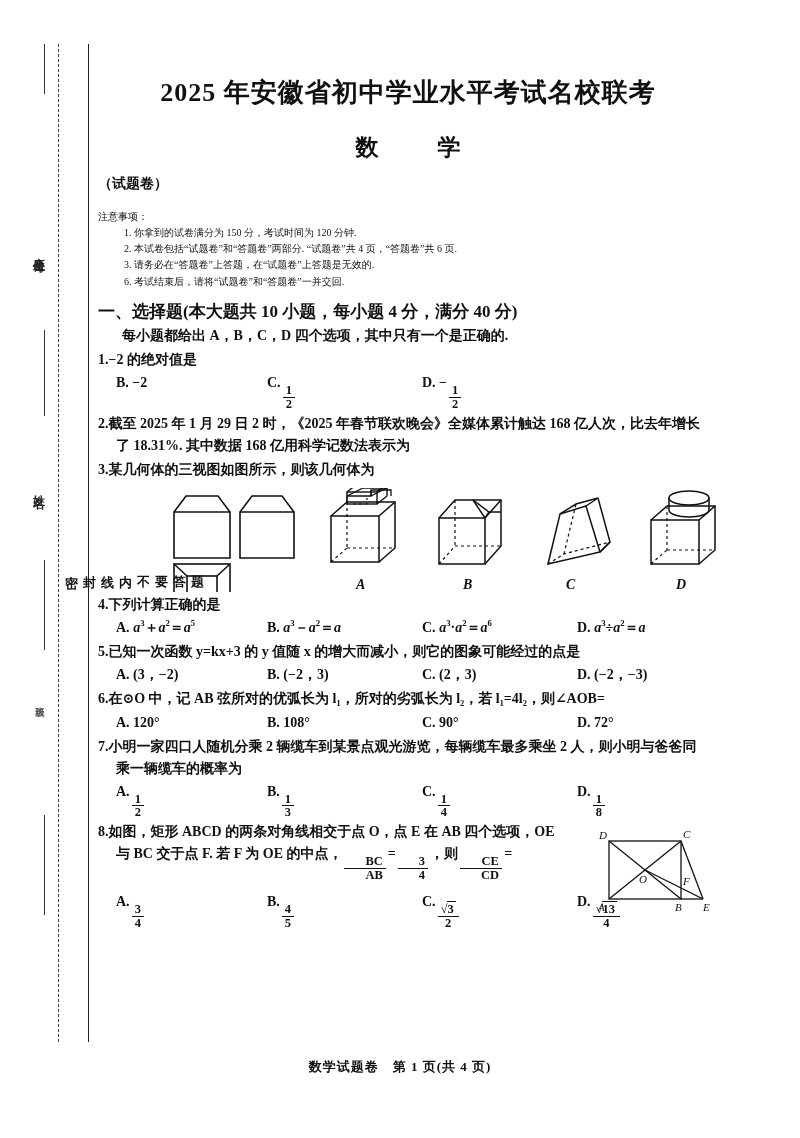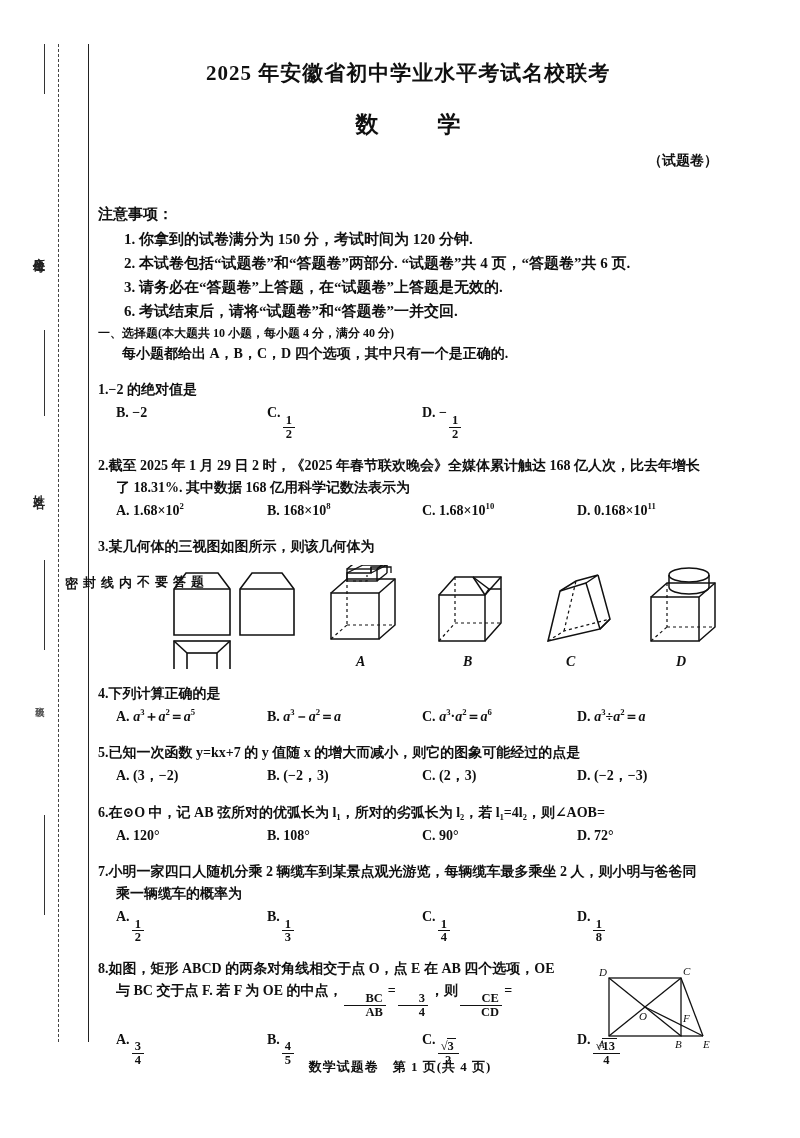--- a/index.html
+++ b/index.html
@@ -41,40 +41,40 @@
   .rule{
     position:absolute;left:44px;width:0;border-left:1px solid #333;
   }
 
   
   .content{
     position:absolute;left:98px;top:60px;width:620px;
   }
 
   h1.title{
-    margin:0;text-align:center;font-size:21px;font-weight:700;
+    margin:16px;text-align:center;font-size:26px;font-weight:700;
     letter-spacing:1px;line-height:1.3;
   }
   .subject{
     margin:22px 0 0 0;text-align:center;font-size:23px;font-weight:700;
     letter-spacing:18px;text-indent:18px;
   }
   .papertype{
-    margin:12px 0 0 0;text-align:right;font-size:14px;font-weight:700;font-family:Liberation Serif, serif;
-  }
-
-  .notice{margin-top:32px;font-size:15px;line-height:1.62;font-weight:700;}
+    margin:12px 0 0 0;text-align:left;font-size:14px;font-weight:700;font-family:Liberation Serif, serif;
+  }
+
+  .notice{margin-top:16px;font-size:10px;line-height:1.62;font-weight:400;}
   .notice .nhead{margin:0;}
   .notice ol{margin:0;padding:0;list-style:none;}
   .notice li{margin:0;padding-left:26px;text-indent:0;}
 
-  .sec-head{margin-top:0;font-size:12px;font-weight:700;line-height:1.6;}
+  .sec-head{margin-top:8px;font-size:17px;font-weight:700;line-height:1.6;}
   .sec-sub{font-size:14px;font-weight:700;text-indent:24px;line-height:1.6;}
 
-  .q{font-size:14px;line-height:1.58;margin-top:14px;}
+  .q{font-size:14px;line-height:1.58;margin-top:2px;}
   .q .stem{font-weight:700;}
   .q .cont{display:block;text-indent:18px;font-weight:700;}
   .opts{display:flex;width:100%;margin-top:1px;}
   .opts > div{width:25%;padding-left:14px;box-sizing:border-box;font-weight:700;}
   .opts.ind > div:first-child{padding-left:18px;}
 
   
   i.v{font-style:italic;font-family:"Liberation Serif",serif;}
   .frac{display:inline-flex;flex-direction:column;vertical-align:-0.48em;
         text-align:center;line-height:1.02;margin:0 2px;}
@@ -152,26 +152,20 @@
         <div><span>D. −</span><span class="frac">
               <span class="num">1</span>
               <span class="den">2</span>
             </span></div>
       </div>
     </div>
 
     <div class="q">
       <span class="stem">2.</span><span class="stem">截至 2025 年 1 月 29 日 2 时，《2025 年春节联欢晚会》全媒体累计触达 168 亿人次，比去年增长</span>
       <span class="cont">了 18.31%. 其中数据 168 亿用科学记数法表示为</span>
-      <div class="opts ind">
-        <div><span>A. 1.68×10</span><sup>2</sup></div>
-        <div><span>B. 168×10</span><sup>8</sup></div>
-        <div><span>C. 1.68×10</span><sup>10</sup></div>
-        <div><span>D. 0.168×10</span><sup>11</sup></div>
-      </div>
     </div>
 
     <div class="q">
       <span class="stem">3.</span><span class="stem">某几何体的三视图如图所示，则该几何体为</span>
       <div class="fig3">
 
         <svg width="130" height="108" style="position:absolute;left:70px;top:0;">
           <g fill="none" stroke="#111" stroke-width="1.6">
 
             <path d="M6,28 L6,74 L62,74 L62,28 L50,12 L18,12 Z"></path>
@@ -266,21 +260,21 @@
       <span class="stem">4.</span><span class="stem">下列计算正确的是</span>
       <div class="opts ind">
         <div><span>A.</span> <i class="v">a</i><sup>3</sup>＋<i class="v">a</i><sup>2</sup>＝<i class="v">a</i><sup>5</sup></div>
         <div><span>B.</span> <i class="v">a</i><sup>3</sup>－<i class="v">a</i><sup>2</sup>＝<i class="v">a</i></div>
         <div><span>C.</span> <i class="v">a</i><sup>3</sup>·<i class="v">a</i><sup>2</sup>＝<i class="v">a</i><sup>6</sup></div>
         <div><span>D.</span> <i class="v">a</i><sup>3</sup>÷<i class="v">a</i><sup>2</sup>＝<i class="v">a</i></div>
       </div>
     </div>
 
     <div class="q">
-      <span class="stem">5.</span><span class="stem">已知一次函数 y=kx+7 的 y 值随 x 的增大而减小，则它的图象可能经过的点是</span>
+      <span class="stem">5.</span><span class="stem">已知一次函数 y=kx+3 的 y 值随 x 的增大而减小，则它的图象可能经过的点是</span>
       <div class="opts ind">
         <div>A. (3，−2)</div>
         <div>B. (−2，3)</div>
         <div>C. (2，3)</div>
         <div>D. (−2，−3)</div>
       </div>
     </div>
 
     <div class="q">
       <span class="stem">6.</span><span class="stem">在⊙O 中，记 AB 弦所对的优弧长为 l₁，所对的劣弧长为 l₂，若 l₁=4l₂，则∠AOB=</span>

